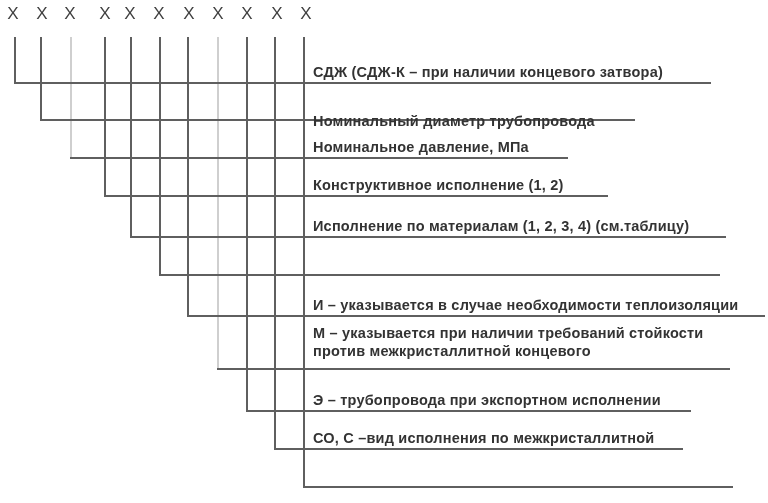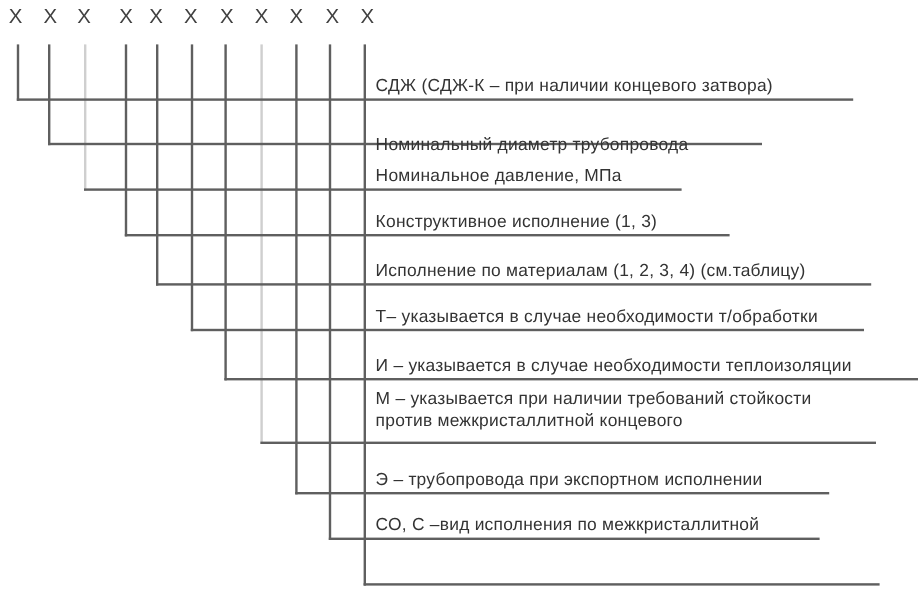--- a/index.html
+++ b/index.html
@@ -43,20 +43,21 @@
     background: var(--color-line);
   }
   .row-label {
     position: absolute;
     left: 313px;
     font-size: 14.5px;
     line-height: 18px;
     letter-spacing: 0.2px;
     color: var(--color-text);
     white-space: nowrap;
+    font-weight: bold;
   }
   .row-label .second-line { display: block; line-height: 17.5px; }
   .row-label .first-line  { display: block; line-height: 17.5px; }
 </style>
 </head>
 <body>
 
 <div class="diagram">
 
   <span class="x-symbol" style="left:13px">X</span>
@@ -91,23 +92,22 @@
   <div class="hline" style="left:159px; top:274px; width:561px"></div>
   <div class="hline" style="left:187px; top:315px; width:578px"></div>
   <div class="hline" style="left:217px; top:368px; width:513px"></div>
   <div class="hline" style="left:246px; top:410px; width:445px"></div>
   <div class="hline" style="left:274px; top:448px; width:409px"></div>
   <div class="hline" style="left:303px; top:486px; width:430px"></div>
 
   <div class="row-label" style="top:63px">СДЖ (СДЖ-К – при наличии концевого затвора)</div>
   <div class="row-label" style="top:112px">Номинальный диаметр трубопровода</div>
   <div class="row-label" style="top:138px">Номинальное давление, МПа</div>
-  <div class="row-label" style="top:176px">Конструктивное исполнение (1, 3)</div>
+  <div class="row-label" style="top:176px">Конструктивное исполнение (1, 2)</div>
   <div class="row-label" style="top:217px">Исполнение по материалам (1, 2, 3, 4) (см.таблицу)</div>
-  <div class="row-label" style="top:255px">Т– указывается в случае необходимости т/обработки</div>
   <div class="row-label" style="top:296px">И – указывается в случае необходимости теплоизоляции</div>
   <div class="row-label" style="top:325px">
     <span class="first-line">М – указывается при наличии требований стойкости</span>
     <span class="second-line">против межкристаллитной концевого</span>
   </div>
   <div class="row-label" style="top:391px">Э – трубопровода при экспортном исполнении</div>
   <div class="row-label" style="top:429px">СО, С –вид исполнения по межкристаллитной</div>
 
 </div>
 

